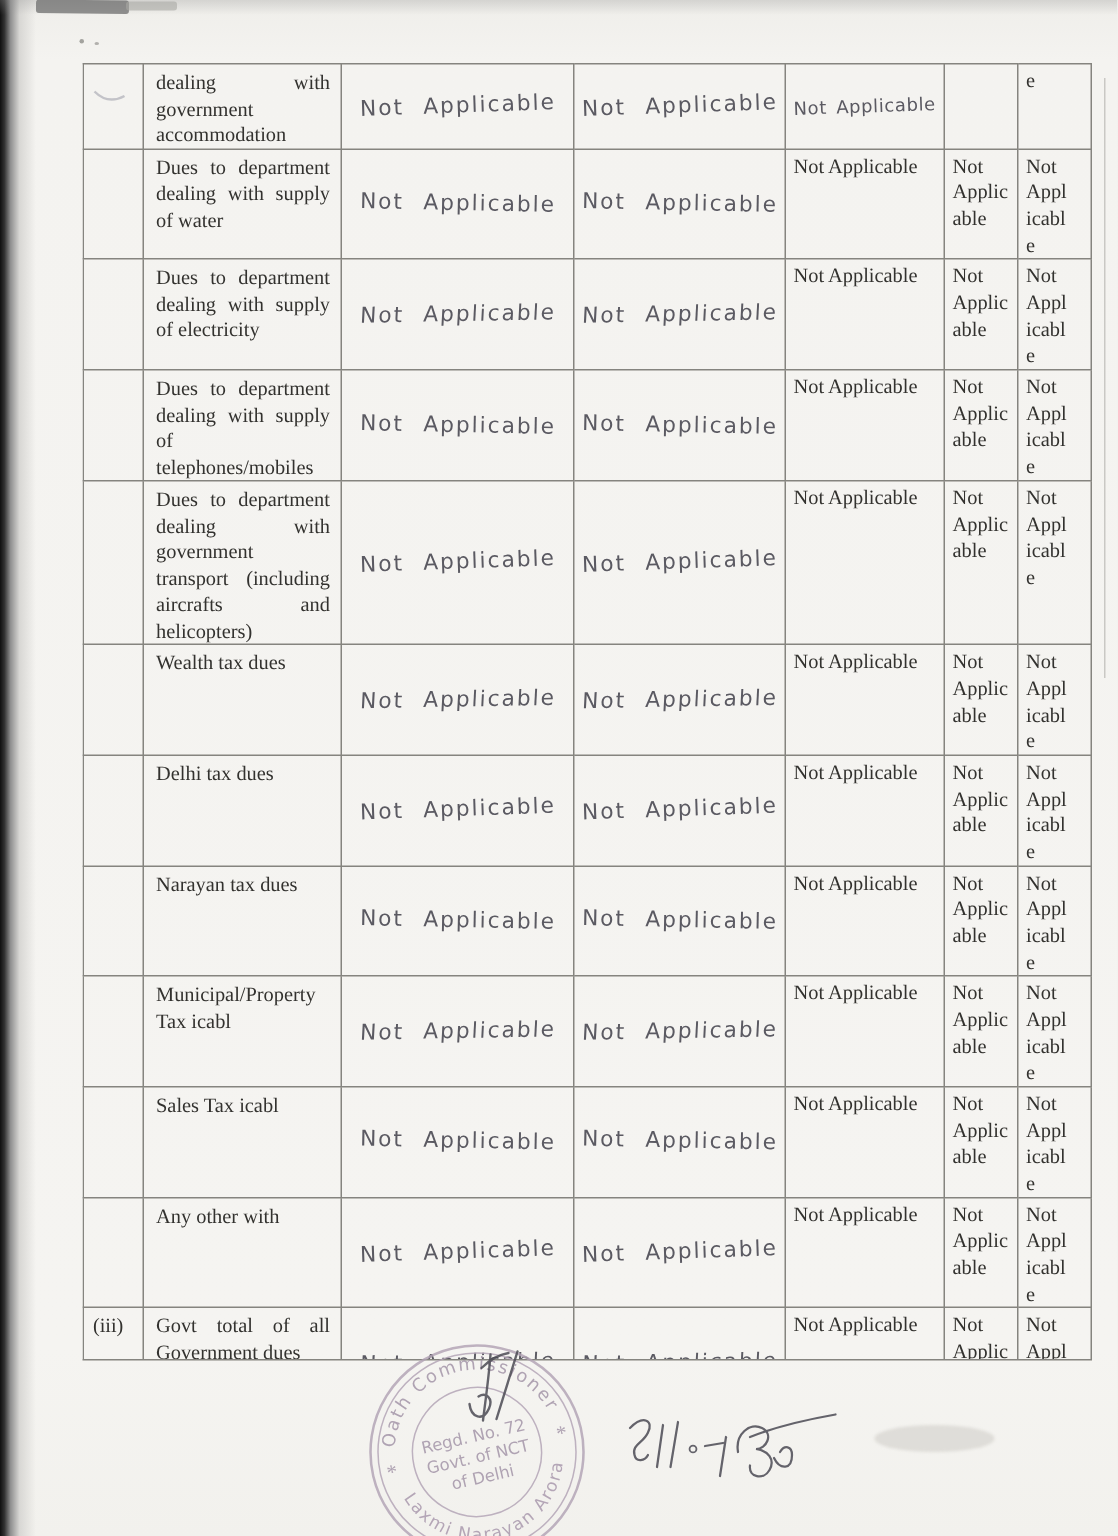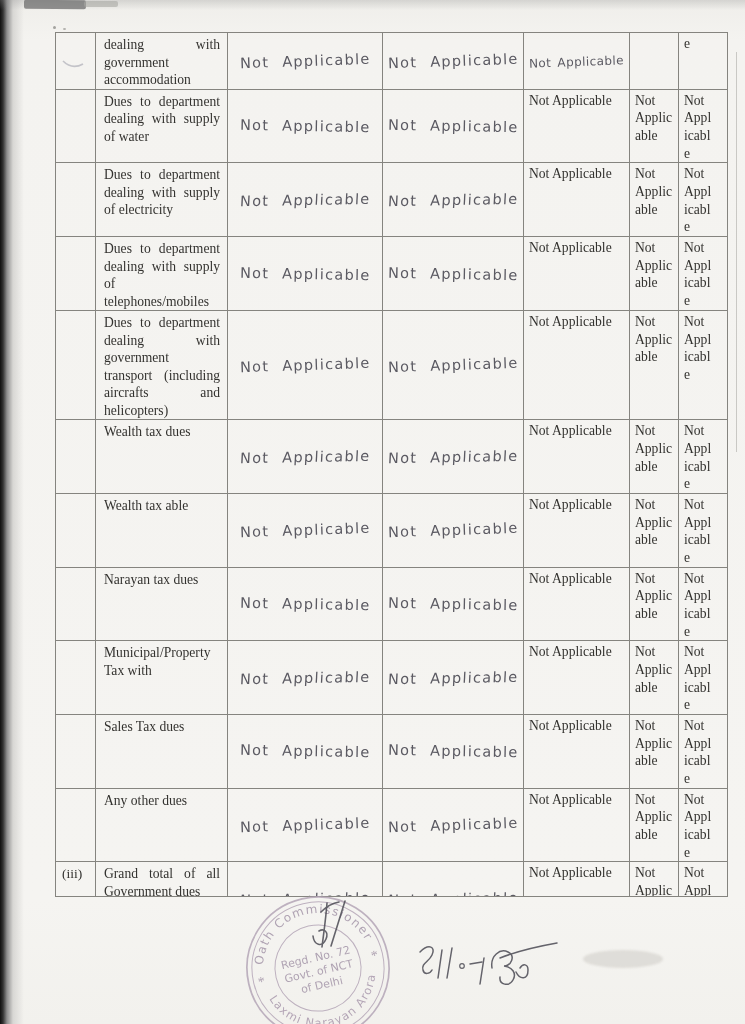--- a/index.html
+++ b/index.html
@@ -14,21 +14,21 @@
     background:linear-gradient(90deg,#0f0f0f 0px,#333 3px,#8f8f8f 7px,#d8d7d4 13px,rgba(242,241,238,0) 24px);}
   .edge-top{position:absolute;left:0;top:0;width:100%;height:10px;background:linear-gradient(180deg,rgba(150,150,150,.30),rgba(150,150,150,0));}
   .smudge-top{position:absolute;left:24px;top:0;width:62px;height:9px;background:#6e6e6e;opacity:.75;border-radius:2px;transform:rotate(.6deg);}
   .smudge-top2{position:absolute;left:84px;top:1px;width:34px;height:6px;background:#a9a8a4;opacity:.6;border-radius:2px;}
   .dot1{position:absolute;left:53px;top:26px;width:3px;height:3px;background:#8f8e8a;border-radius:50%;opacity:.8;}
   .dot2{position:absolute;left:63px;top:28px;width:3px;height:2px;background:#a09f9b;border-radius:50%;opacity:.8;}
   .edge-right-line{position:absolute;left:736px;top:52px;width:1px;height:400px;background:#c9c8c4;}
   .blur-blob{position:absolute;left:583px;top:950px;width:80px;height:18px;background:rgba(175,171,165,.30);border-radius:50%;filter:blur(1px);}
 
   
-  .table-wrap{position:absolute;left:55px;top:32px;width:673px;height:864px;overflow:hidden;border-bottom:1px solid #85847f;}
+  .table-wrap{position:absolute;left:55px;top:42px;width:673px;height:864px;overflow:hidden;border-bottom:1px solid #85847f;}
   table{border-collapse:collapse;table-layout:fixed;width:672px;}
   td{border:1px solid #85847f;padding:0;vertical-align:top;overflow:hidden;}
   td.no{font-size:13.5px;color:#33322f;padding:4px 2px 0 6px;}
   td.desc{font-size:13.6px;line-height:1.29;color:#33322f;text-align:justify;padding:3px 7px 0 8px;}
   td.hwc{vertical-align:middle;text-align:center;}
   td.pc{font-size:13.6px;color:#33322f;line-height:1.3;padding:2px 3px 0 5px;}
   td.pc span{white-space:pre-line;}
   .hw{display:inline-block;font-family:"DejaVu Sans",sans-serif;font-size:14.5px;color:#46454f;
       letter-spacing:1.3px;word-spacing:7px;transform:rotate(-2deg);opacity:.88;}
   tr:nth-child(even) .hw{transform:rotate(1.1deg);}
@@ -150,21 +150,21 @@
 Applic
 able</span></td>
         <td class="pc"><span>Not
 Appl
 icabl
 e</span></td>
       </tr>
 
       <tr style="height:68px">
         <td class="no"><span></span></td>
-        <td class="desc"><span>Wealth tax able</span></td>
+        <td class="desc"><span>Delhi tax dues</span></td>
         <td class="hwc"><span class="hw">Not Applicable</span></td>
         <td class="hwc"><span class="hw">Not Applicable</span></td>
         <td class="pc"><span>Not Applicable</span></td>
         <td class="pc"><span>Not
 Applic
 able</span></td>
         <td class="pc"><span>Not
 Appl
 icabl
 e</span></td>
@@ -180,66 +180,66 @@
 Applic
 able</span></td>
         <td class="pc"><span>Not
 Appl
 icabl
 e</span></td>
       </tr>
 
       <tr style="height:68px">
         <td class="no"><span></span></td>
-        <td class="desc"><span>Municipal/Property Tax with</span></td>
-        <td class="hwc"><span class="hw">Not Applicable</span></td>
-        <td class="hwc"><span class="hw">Not Applicable</span></td>
-        <td class="pc"><span>Not Applicable</span></td>
-        <td class="pc"><span>Not
-Applic
-able</span></td>
-        <td class="pc"><span>Not
-Appl
-icabl
-e</span></td>
-      </tr>
-
-      <tr style="height:68px">
-        <td class="no"><span></span></td>
-        <td class="desc"><span>Sales Tax dues</span></td>
-        <td class="hwc"><span class="hw">Not Applicable</span></td>
-        <td class="hwc"><span class="hw">Not Applicable</span></td>
-        <td class="pc"><span>Not Applicable</span></td>
-        <td class="pc"><span>Not
-Applic
-able</span></td>
-        <td class="pc"><span>Not
-Appl
-icabl
-e</span></td>
-      </tr>
-
-      <tr style="height:67px">
-        <td class="no"><span></span></td>
-        <td class="desc"><span>Any other dues</span></td>
+        <td class="desc"><span>Municipal/Property Tax icabl</span></td>
+        <td class="hwc"><span class="hw">Not Applicable</span></td>
+        <td class="hwc"><span class="hw">Not Applicable</span></td>
+        <td class="pc"><span>Not Applicable</span></td>
+        <td class="pc"><span>Not
+Applic
+able</span></td>
+        <td class="pc"><span>Not
+Appl
+icabl
+e</span></td>
+      </tr>
+
+      <tr style="height:68px">
+        <td class="no"><span></span></td>
+        <td class="desc"><span>Sales Tax icabl</span></td>
+        <td class="hwc"><span class="hw">Not Applicable</span></td>
+        <td class="hwc"><span class="hw">Not Applicable</span></td>
+        <td class="pc"><span>Not Applicable</span></td>
+        <td class="pc"><span>Not
+Applic
+able</span></td>
+        <td class="pc"><span>Not
+Appl
+icabl
+e</span></td>
+      </tr>
+
+      <tr style="height:67px">
+        <td class="no"><span></span></td>
+        <td class="desc"><span>Any other with</span></td>
         <td class="hwc"><span class="hw">Not Applicable</span></td>
         <td class="hwc"><span class="hw">Not Applicable</span></td>
         <td class="pc"><span>Not Applicable</span></td>
         <td class="pc"><span>Not
 Applic
 able</span></td>
         <td class="pc"><span>Not
 Appl
 icabl
 e</span></td>
       </tr>
 
       <tr style="height:68px">
         <td class="no"><span>(iii)</span></td>
-        <td class="desc"><span>Grand total of all Government dues</span></td>
+        <td class="desc"><span>Govt total of all Government dues</span></td>
         <td class="hwc"><span class="hw">Not Applicable</span></td>
         <td class="hwc"><span class="hw">Not Applicable</span></td>
         <td class="pc"><span>Not Applicable</span></td>
         <td class="pc"><span>Not
 Applic
 able</span></td>
         <td class="pc"><span>Not
 Appl
 icabl
 e</span></td>

